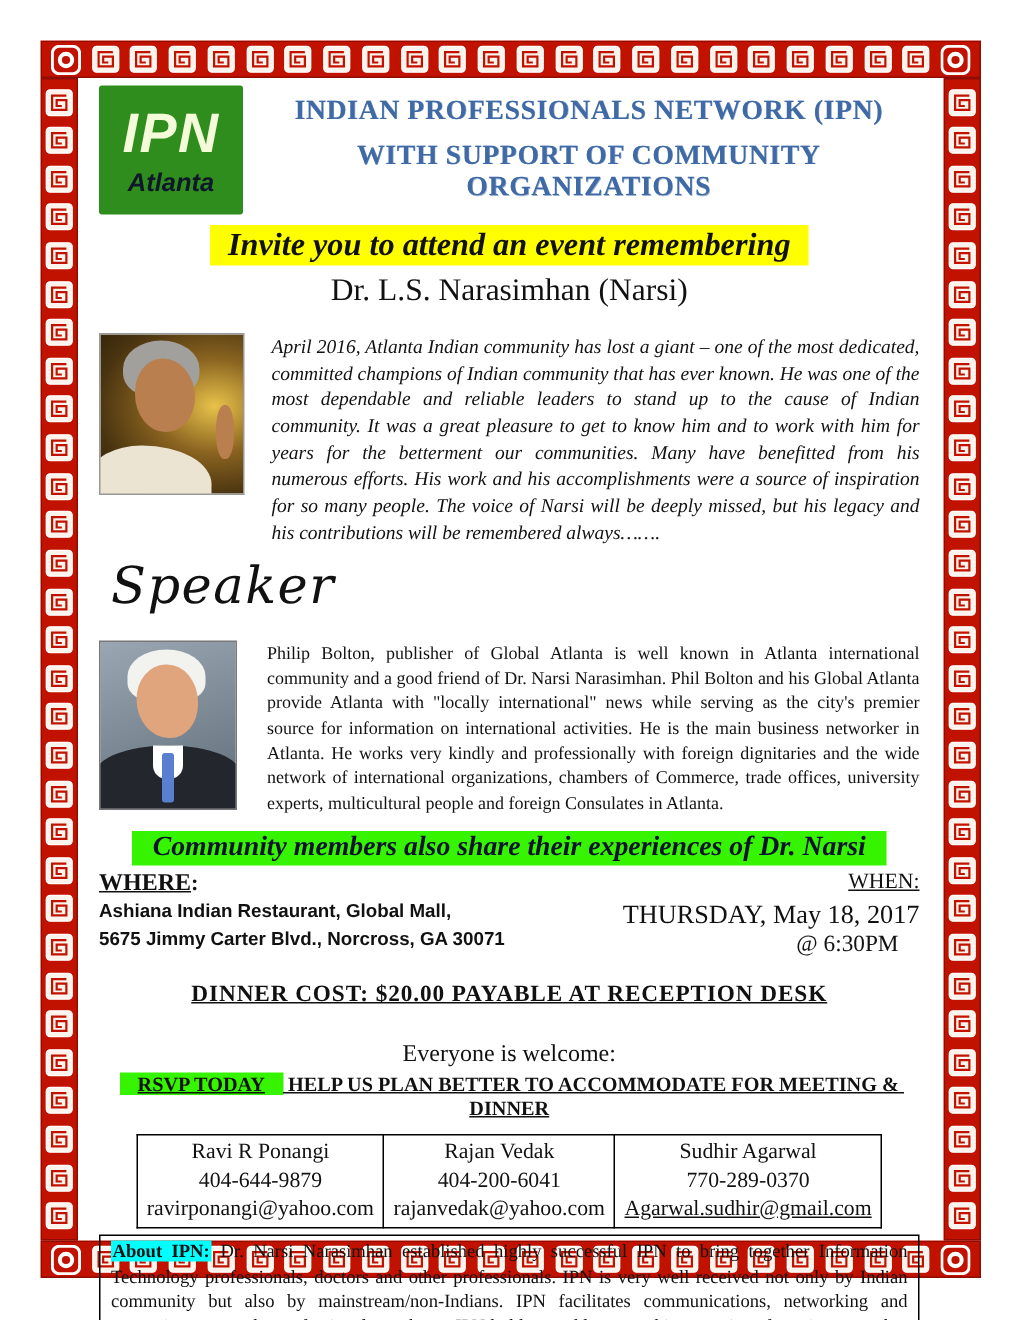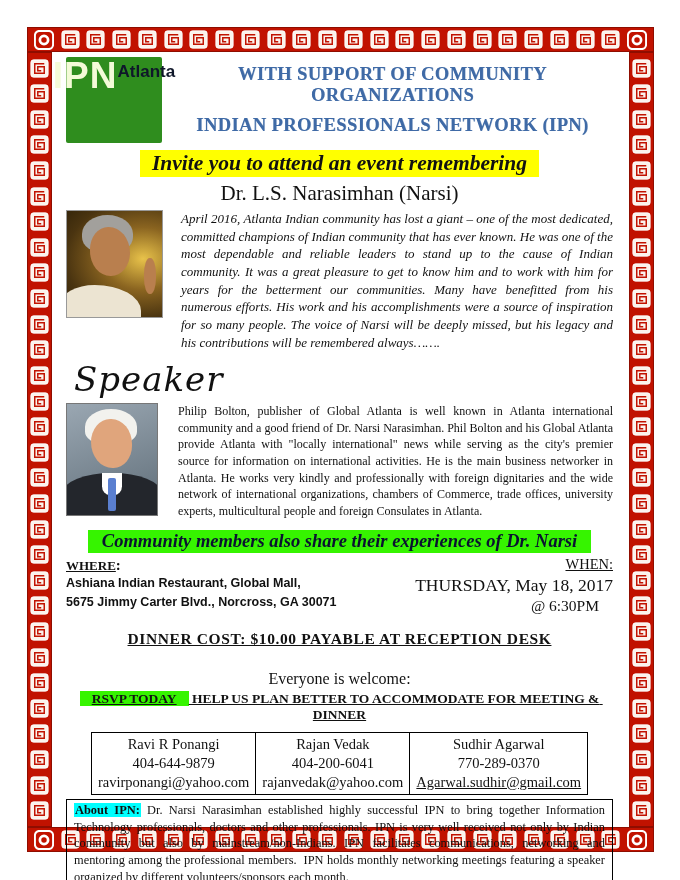--- a/index.html
+++ b/index.html
@@ -17,50 +17,50 @@
   #bs-right{left:629px;top:52px;width:25px;height:775px;flex-direction:column;}
   .tile{width:19px;height:19px;flex:none;display:block;}
   .tile rect{fill:#fbf3ec;stroke:#ffffff;stroke-width:1;}
   .tile path{fill:none;stroke:var(--border-red);stroke-width:1.7;}
   .tile.corner{width:20px;height:20px;}
   .tile.corner rect{fill:none;stroke:#ffffff;stroke-width:2.2;}
   .tile.corner circle{fill:none;stroke:#ffffff;stroke-width:3;}
   
   .content{position:absolute;left:52px;top:52px;width:577px;height:775px;box-sizing:border-box;padding:5px 16px 0 14px;}
   .header{display:flex;gap:10px;align-items:center;}
-  .logo{width:96px;height:86px;background:var(--logo-green);flex:none;display:flex;flex-direction:row;justify-content:center;line-height:1;border-radius:2px;}
+  .logo{width:96px;height:86px;background:var(--logo-green);flex:none;display:flex;flex-direction:column;align-items:center;justify-content:center;line-height:1;border-radius:2px;font-style:italic;}
   .logo-ipn{font-family:"Liberation Sans",sans-serif;font-weight:bold;font-size:37px;color:#f4fbd8;letter-spacing:1px;}
   .logo-atlanta{font-family:"Liberation Sans",sans-serif;font-weight:bold;font-size:17px;color:#0f172a;margin-top:6px;}
   .title-block{flex:1;display:flex;flex-direction:column;align-items:center;justify-content:center;gap:9px;text-align:center;}
   .title-line{font-weight:bold;font-size:18.5px;color:var(--title-blue);letter-spacing:.4px;text-shadow:.4px .4px 0 #9db4d2;}
   .center-line{text-align:center;}
   .invite{display:inline-block;background:var(--hl-yellow);font-size:21.5px;font-weight:bold;font-style:italic;padding:1px 12px;margin-top:7px;}
   .honoree{text-align:center;font-size:21px;margin-top:4px;}
-  .row{display:flex;margin-top:4px;}
+  .row{display:flex;margin-top:16px;}
   .bio-row{gap:18px;}
   .photo{flex:none;position:relative;overflow:hidden;border:1px solid #999;}
   .photo.narsi{width:95px;height:106px;background:radial-gradient(ellipse at 80% 45%,#e8c24a 0%,#8a6420 38%,#4a3410 72%,#2e2008 100%);}
   .n-hair{position:absolute;left:16%;top:4%;width:54%;height:36%;background:#a2a09c;border-radius:50% 50% 42% 42%;}
   .n-face{position:absolute;left:24%;top:15%;width:42%;height:46%;background:#b97f4e;border-radius:46% 54% 48% 52%;}
   .n-shirt{position:absolute;left:-6%;top:70%;width:84%;height:42%;background:#ece4d2;border-radius:42% 58% 0 0;}
   .n-hand{position:absolute;right:6%;top:44%;width:13%;height:34%;background:#b97f4e;border-radius:45%;}
   .tribute{flex:1;margin:0;font-style:italic;font-size:13px;line-height:1.36;text-align:justify;}
   .speaker-heading{font-family:"DejaVu Serif",serif;font-style:italic;font-size:34px;letter-spacing:1px;margin:8px 0 4px 8px;}
   .speaker-row{gap:20px;}
   .photo.bolton{width:90px;height:111px;background:linear-gradient(160deg,#9aa7b2,#5f6d78);border:1px solid #777;}
   .b-hair{position:absolute;left:20%;top:4%;width:58%;height:32%;background:#f2f2ee;border-radius:50% 50% 35% 35%;}
   .b-face{position:absolute;left:27%;top:13%;width:45%;height:44%;background:#e0a57c;border-radius:48% 52% 46% 54%;}
   .b-suit{position:absolute;left:-4%;top:62%;width:108%;height:42%;background:#23262c;border-radius:50% 50% 0 0/42% 42% 0 0;}
   .b-shirt{position:absolute;left:39%;top:62%;width:22%;height:20%;background:#ffffff;border-radius:0 0 40% 40%;}
   .b-tie{position:absolute;left:46%;top:66%;width:9%;height:30%;background:#5a7fd0;border-radius:2px;}
   .bio{flex:1;margin:0;font-size:12px;line-height:1.38;text-align:justify;}
   .banner{display:inline-block;background:var(--hl-green);color:#0a1230;font-weight:bold;font-style:italic;font-size:18.5px;padding:1px 14px;margin-top:11px;}
   .ww-row{display:flex;margin-top:3px;}
   .where{flex:1.15;}
-  .where-label{font-weight:bold;font-size:13px;text-decoration:underline;}
+  .where-label{font-weight:bold;font-size:16px;text-decoration:underline;}
   .where-colon{font-weight:bold;font-size:15px;}
   .addr{font-family:"Liberation Sans",sans-serif;font-weight:bold;font-size:12.5px;line-height:1.5;}
   .when{flex:1;text-align:right;}
   .when-label{font-size:14.5px;text-decoration:underline;}
   .when-date{font-size:17.5px;margin-top:2px;}
   .when-time{font-size:15.5px;padding-right:14px;margin-top:1px;}
   .dinner{margin-top:15px;}
   .dinner-text{font-weight:bold;font-size:15.5px;letter-spacing:.6px;text-decoration:underline;}
   .welcome{text-align:center;font-weight:normal;font-size:16px;margin-top:22px;}
   .rsvp{margin-top:3px;font-weight:bold;font-size:13.5px;}
@@ -518,22 +518,22 @@
   </div>
 
 <div class="content">
 
   <div class="header">
     <div class="logo">
       <div class="logo-ipn">IPN</div>
       <div class="logo-atlanta">Atlanta</div>
     </div>
     <div class="title-block">
+      <div class="title-line">INDIAN PROFESSIONALS NETWORK (IPN)</div>
       <div class="title-line">WITH SUPPORT OF COMMUNITY ORGANIZATIONS</div>
-      <div class="title-line">INDIAN PROFESSIONALS NETWORK (IPN)</div>
     </div>
   </div>
 
   <div class="center-line">
     <span class="invite">Invite you to attend an event remembering</span>
   </div>
 
   <div class="honoree">Dr. L.S. Narasimhan (Narsi)</div>
 
   <div class="row bio-row">
@@ -572,21 +572,21 @@
       <div class="addr">5675 Jimmy Carter Blvd., Norcross, GA 30071</div>
     </div>
     <div class="when">
       <div class="when-label">WHEN:</div>
       <div class="when-date">THURSDAY, May 18, 2017</div>
       <div class="when-time">@ 6:30PM</div>
     </div>
   </div>
 
   <div class="center-line dinner">
-    <span class="dinner-text">DINNER COST: $10.00 PAYABLE AT RECEPTION DESK</span>
+    <span class="dinner-text">DINNER COST: $20.00 PAYABLE AT RECEPTION DESK</span>
   </div>
 
   <div class="welcome">Everyone is welcome:</div>
 
   <div class="center-line rsvp">
     <span class="rsvp-hl">RSVP TODAY</span><span class="rsvp-rest"> HELP US PLAN BETTER TO ACCOMMODATE FOR MEETING &amp; DINNER</span>
   </div>
 
   <table class="contacts">
     <tbody>

